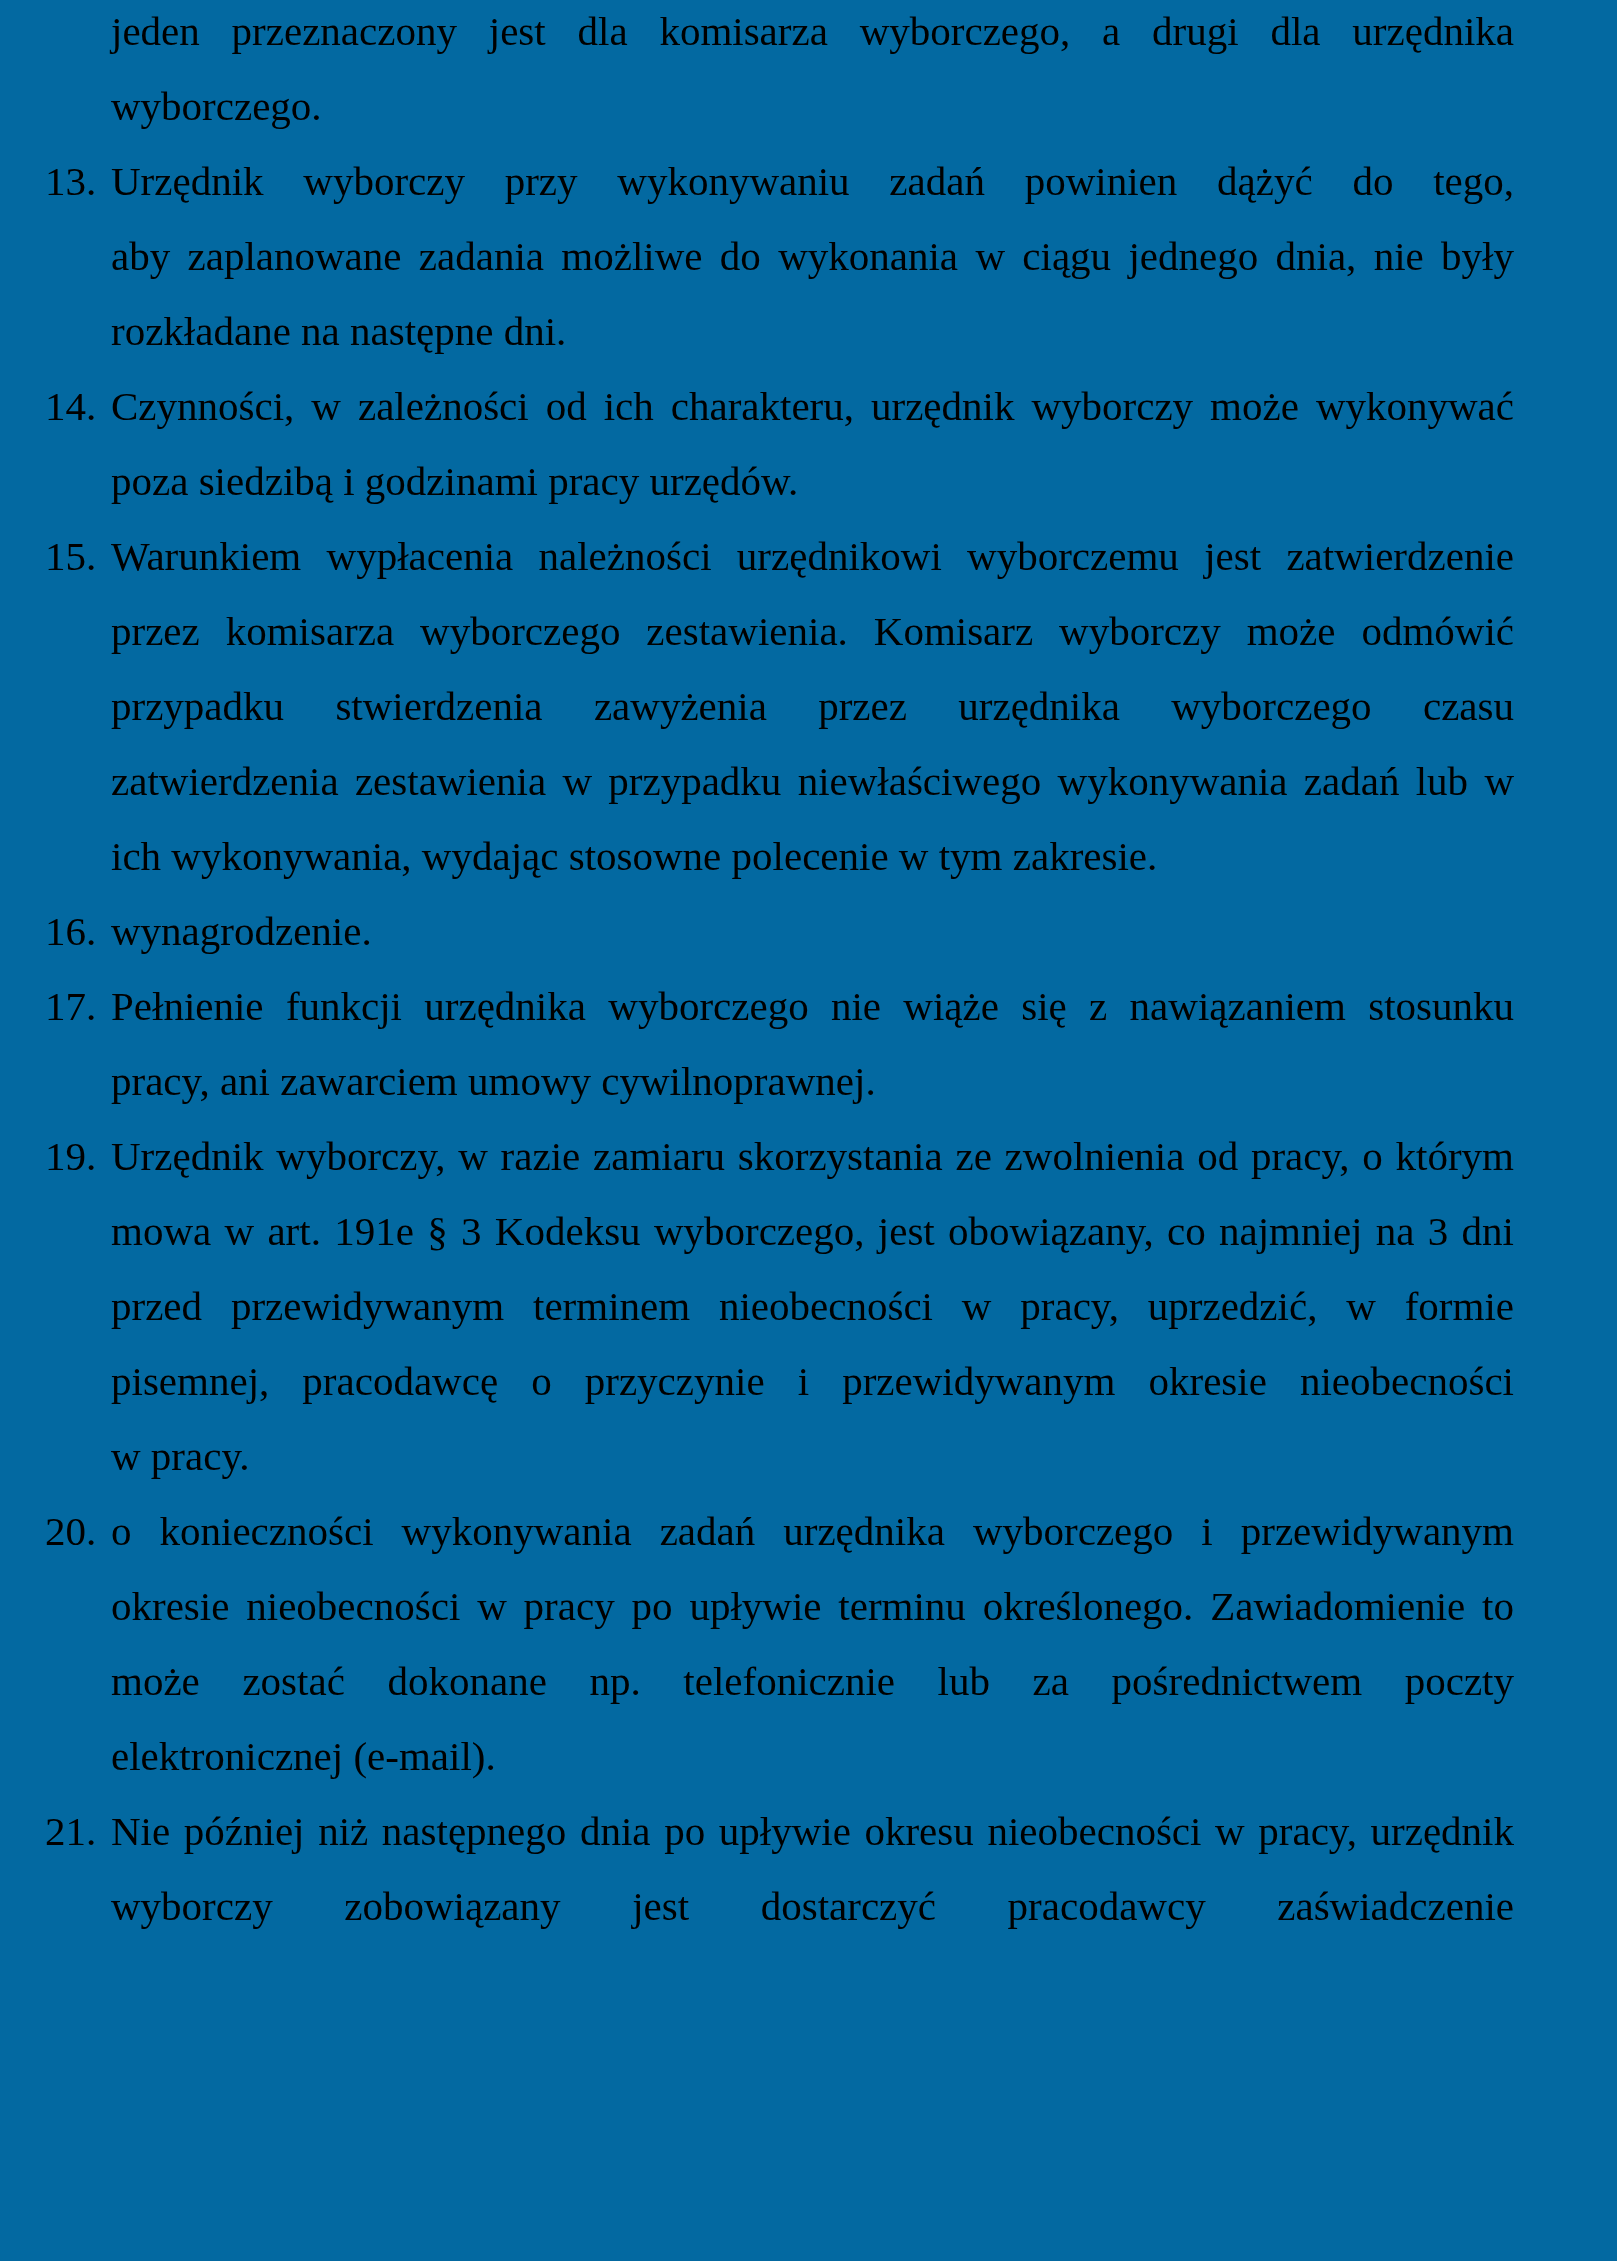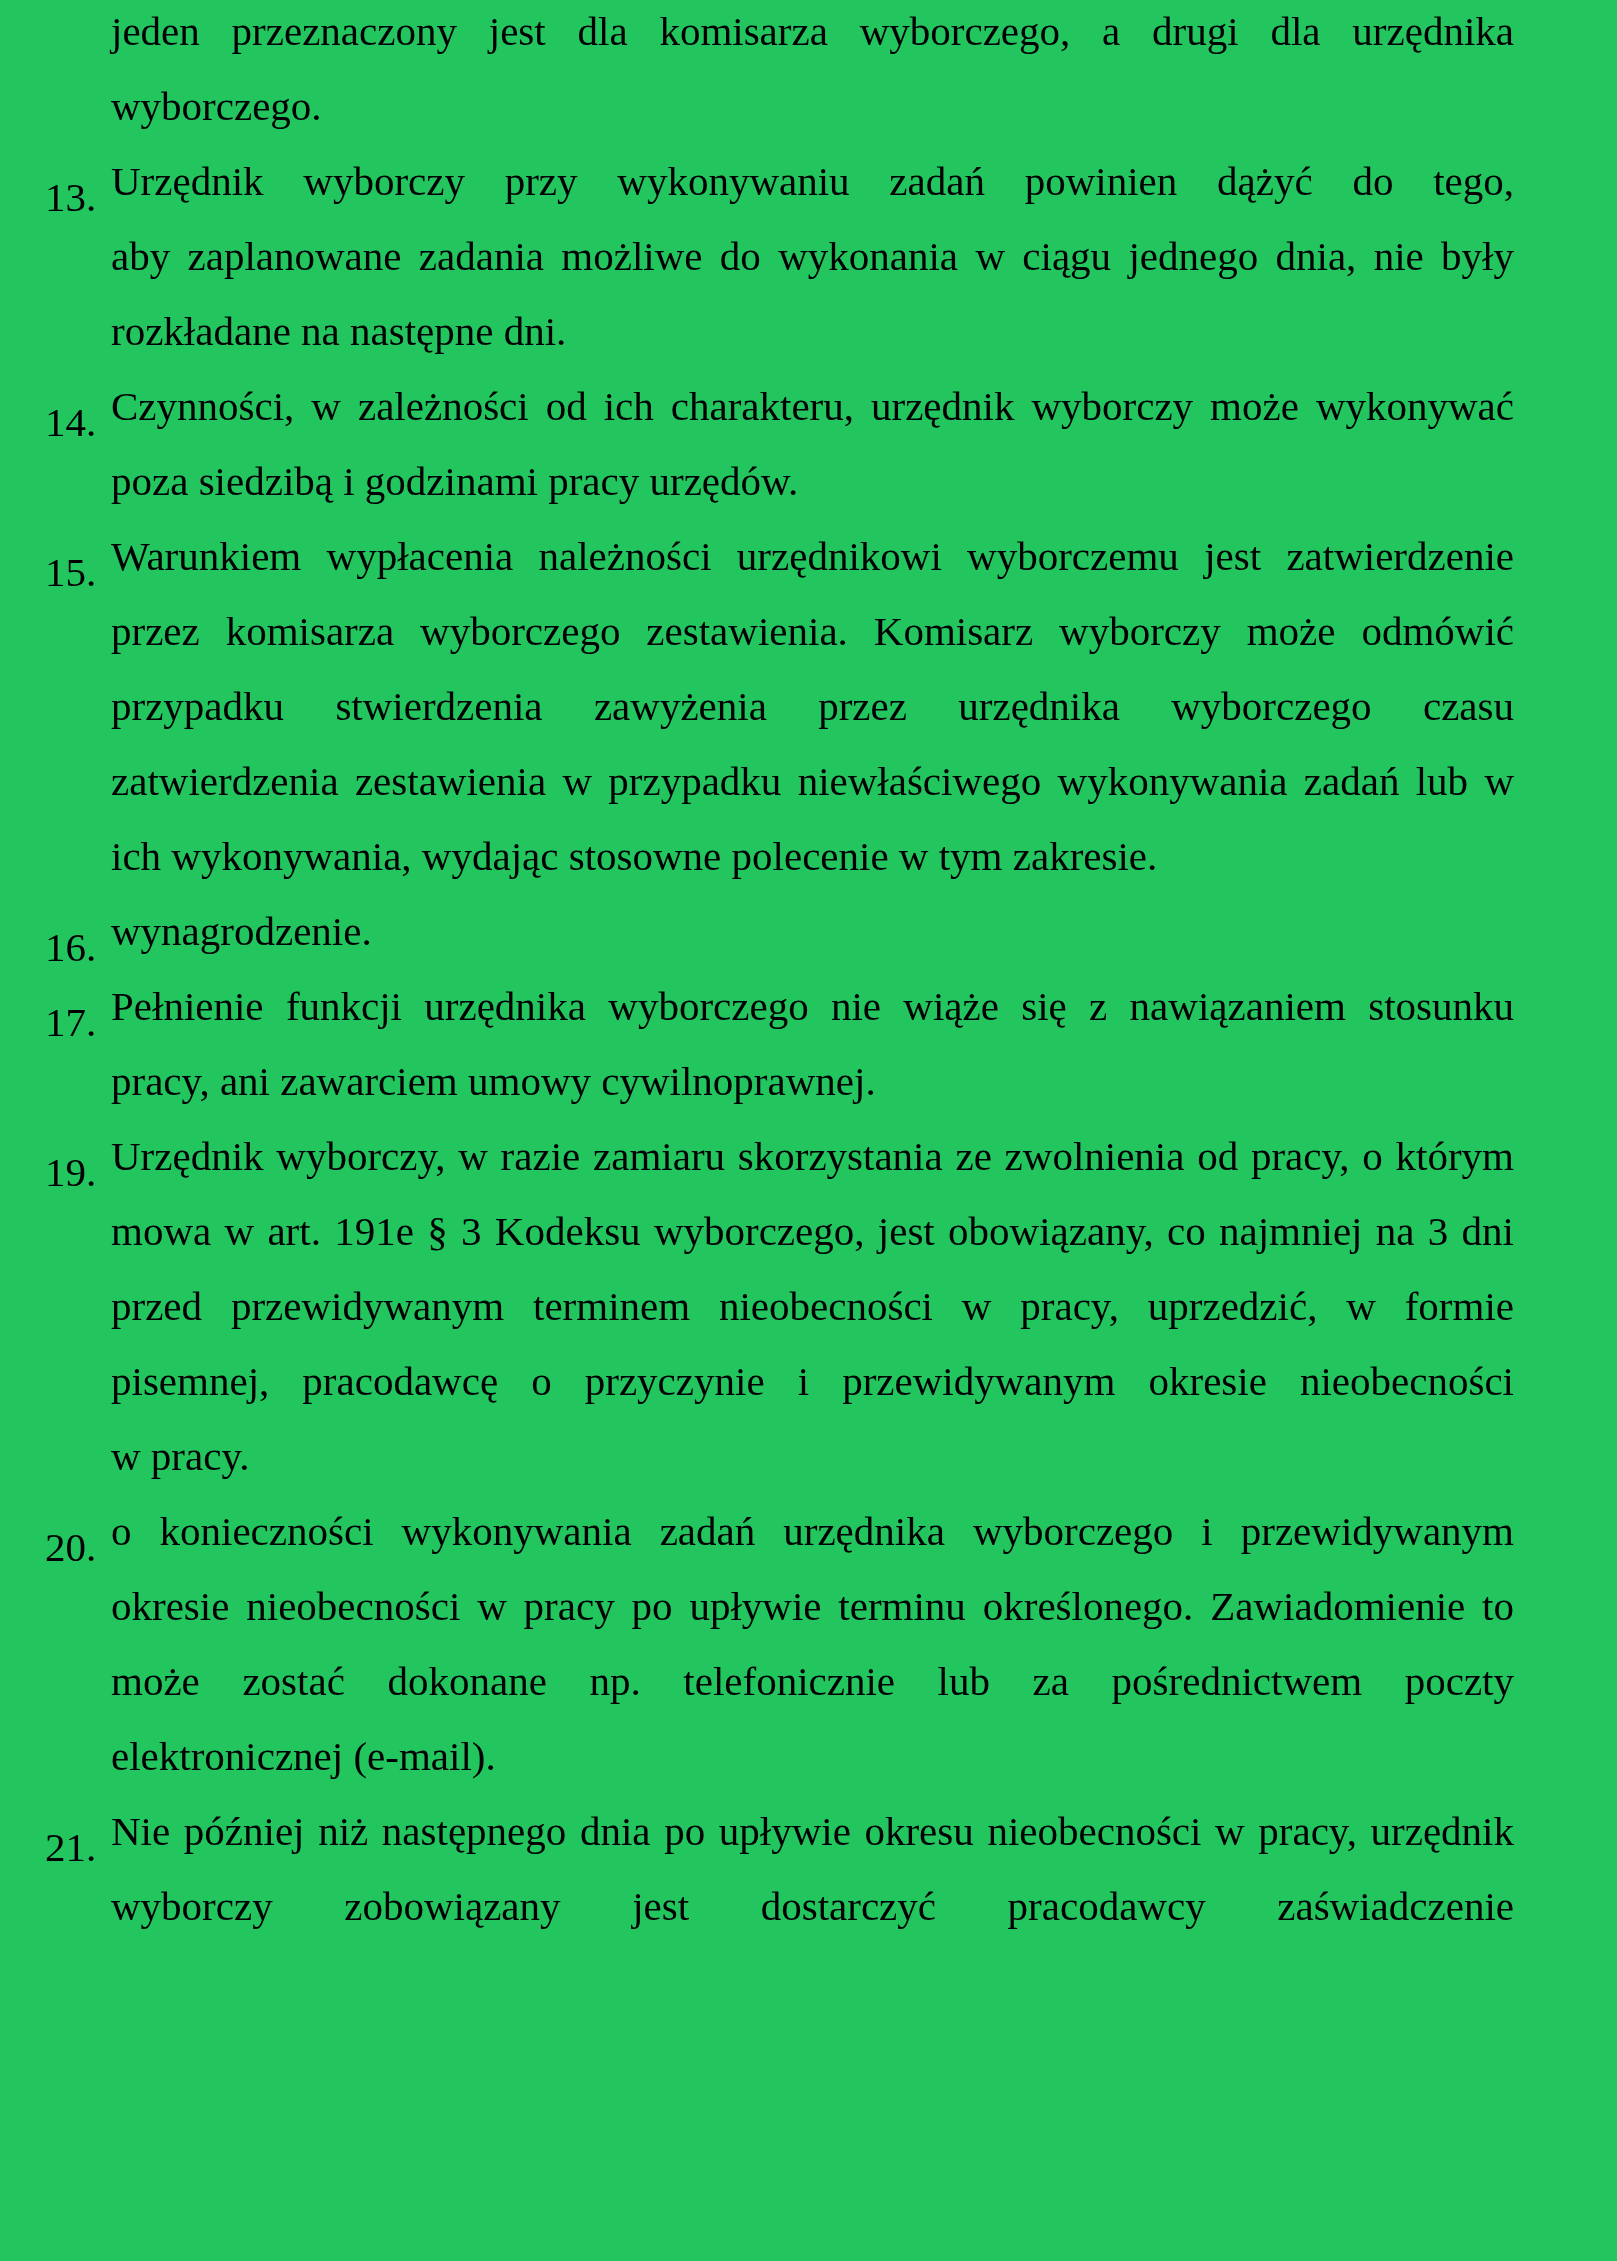--- a/index.html
+++ b/index.html
@@ -5,40 +5,40 @@
   html, body {
     margin: 0;
     padding: 0;
     background: #ffffff;
   }
   .page {
     position: relative;
     width: 1618px;
     height: 2261px;
     overflow: hidden;
-    background: #22c55e;
+    background: #0369a1;
     color: #000000;
     font-family: "Liberation Serif", "DejaVu Serif", serif;
     font-size: 41px;
     line-height: 75px;
     box-sizing: border-box;
     padding: 0 104px 0 111px;
   }
   .content {
     margin-top: -6.2px;
   }
   .para {
     position: relative;
     margin: 0;
     padding: 0;
   }
   .num {
     position: absolute;
     left: -66px; 
-    top: 16px;
+    top: 0;
     white-space: nowrap;
   }
   .line {
     text-align: justify;
     text-align-last: justify;
     -moz-text-align-last: justify;
     white-space: normal;
   }
   .line.noj {
     text-align: center;

